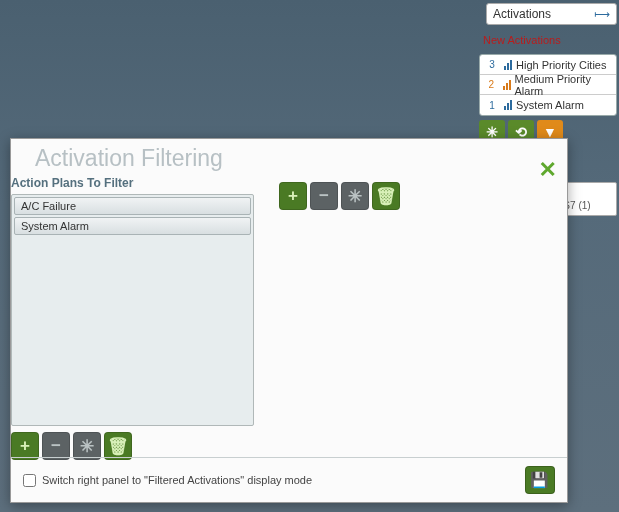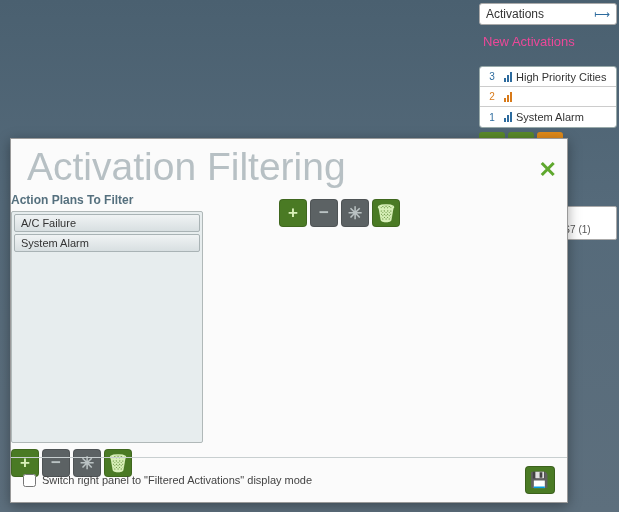--- a/index.html
+++ b/index.html
@@ -11,24 +11,25 @@
 
   
   .side-panel {
     position: absolute; right: 2px; top: 3px; width: 138px;
   }
   .panel-header {
     background: #fff; border: 1px solid #aaa; border-radius: 3px;
     height: 22px; display: flex; align-items: center; padding: 0 6px;
     font-size: 12px; color: #333; justify-content: space-between;
     margin-bottom: 3px;
+    margin-left: 7px;
   }
   .panel-header .pin { font-size: 11px; color: #2d6b9e; }
   .section-title {
-    font-size: 13px; color: #ec4899; padding: 6px 4px 17px 4px;
+    font-size: 11px; color: #b91c1c; padding: 6px 4px 8px 4px;
   }
   .alarm-list { border: 1px solid #9aa; border-radius: 3px; overflow: hidden; }
   .alarm-row {
     background: #fff; border-bottom: 1px solid #ccc;
     display: flex; align-items: center; font-size: 11px; color: #333;
     height: 20px; padding: 0 4px;
   }
   .alarm-row:last-child { border-bottom: none; }
   .alarm-count { width: 16px; text-align: center; font-size: 10px; }
   .alarm-count.blue { color: #2d6b9e; }
@@ -53,34 +54,34 @@
   }
 
   
   .modal {
     position: absolute; left: 10px; top: 138px;
     width: 558px; height: 365px;
     background: #fbfbfb; border: 1px solid #999;
     box-shadow: 0 3px 12px rgba(0,0,0,0.35);
   }
   .modal-title {
-    font-size: 39px; color: #b7c0c4; font-weight: 400;
-    padding: 6px 12px 0 16px;
+    font-size: 23px; color: #b7c0c4; font-weight: 400;
+    padding: 6px 12px 0 24px;
   }
   .close-x {
     position: absolute; right: 10px; top: 18px;
     color: #5fa82e; font-size: 22px; font-weight: bold; cursor: pointer;
   }
   .filter-columns {
     display: flex; gap: 12px; padding: 4px 12px 0 0;
   }
   .filter-col { width: 256px; }
   .col-title { font-size: 12px; font-weight: bold; color: #55707e; margin-bottom: 4px; }
   .list-box {
-    width: 192px; height: 232px; background: #e7edee;
+    width: 243px; height: 232px; background: #e7edee;
     border: 1px solid #b0b8b8; border-radius: 2px; overflow: hidden;
   }
   .list-item {
     background: linear-gradient(#f0f3f4, #d8dfe1);
     border: 1px solid #a9b3b5; border-radius: 2px;
     margin: 2px; padding: 2px 6px; font-size: 11px; color: #333;
     cursor: pointer;
   }
   .col-toolbar { display: flex; gap: 3px; margin-top: 6px; }
   .icon-btn {
@@ -124,20 +125,21 @@
         </span>
       <span>High Priority Cities</span>
     </div>
     <div class="alarm-row">
       <span class="alarm-count orange">2</span>
       <span class="bars orange">
           <span class="b1"></span>
           <span class="b2"></span>
           <span class="b3"></span>
         </span>
+      <span>Medium Priority Alarm</span>
     </div>
     <div class="alarm-row">
       <span class="alarm-count blue">1</span>
       <span class="bars blue">
           <span class="b1"></span>
           <span class="b2"></span>
           <span class="b3"></span>
         </span>
       <span>System Alarm</span>
     </div>

